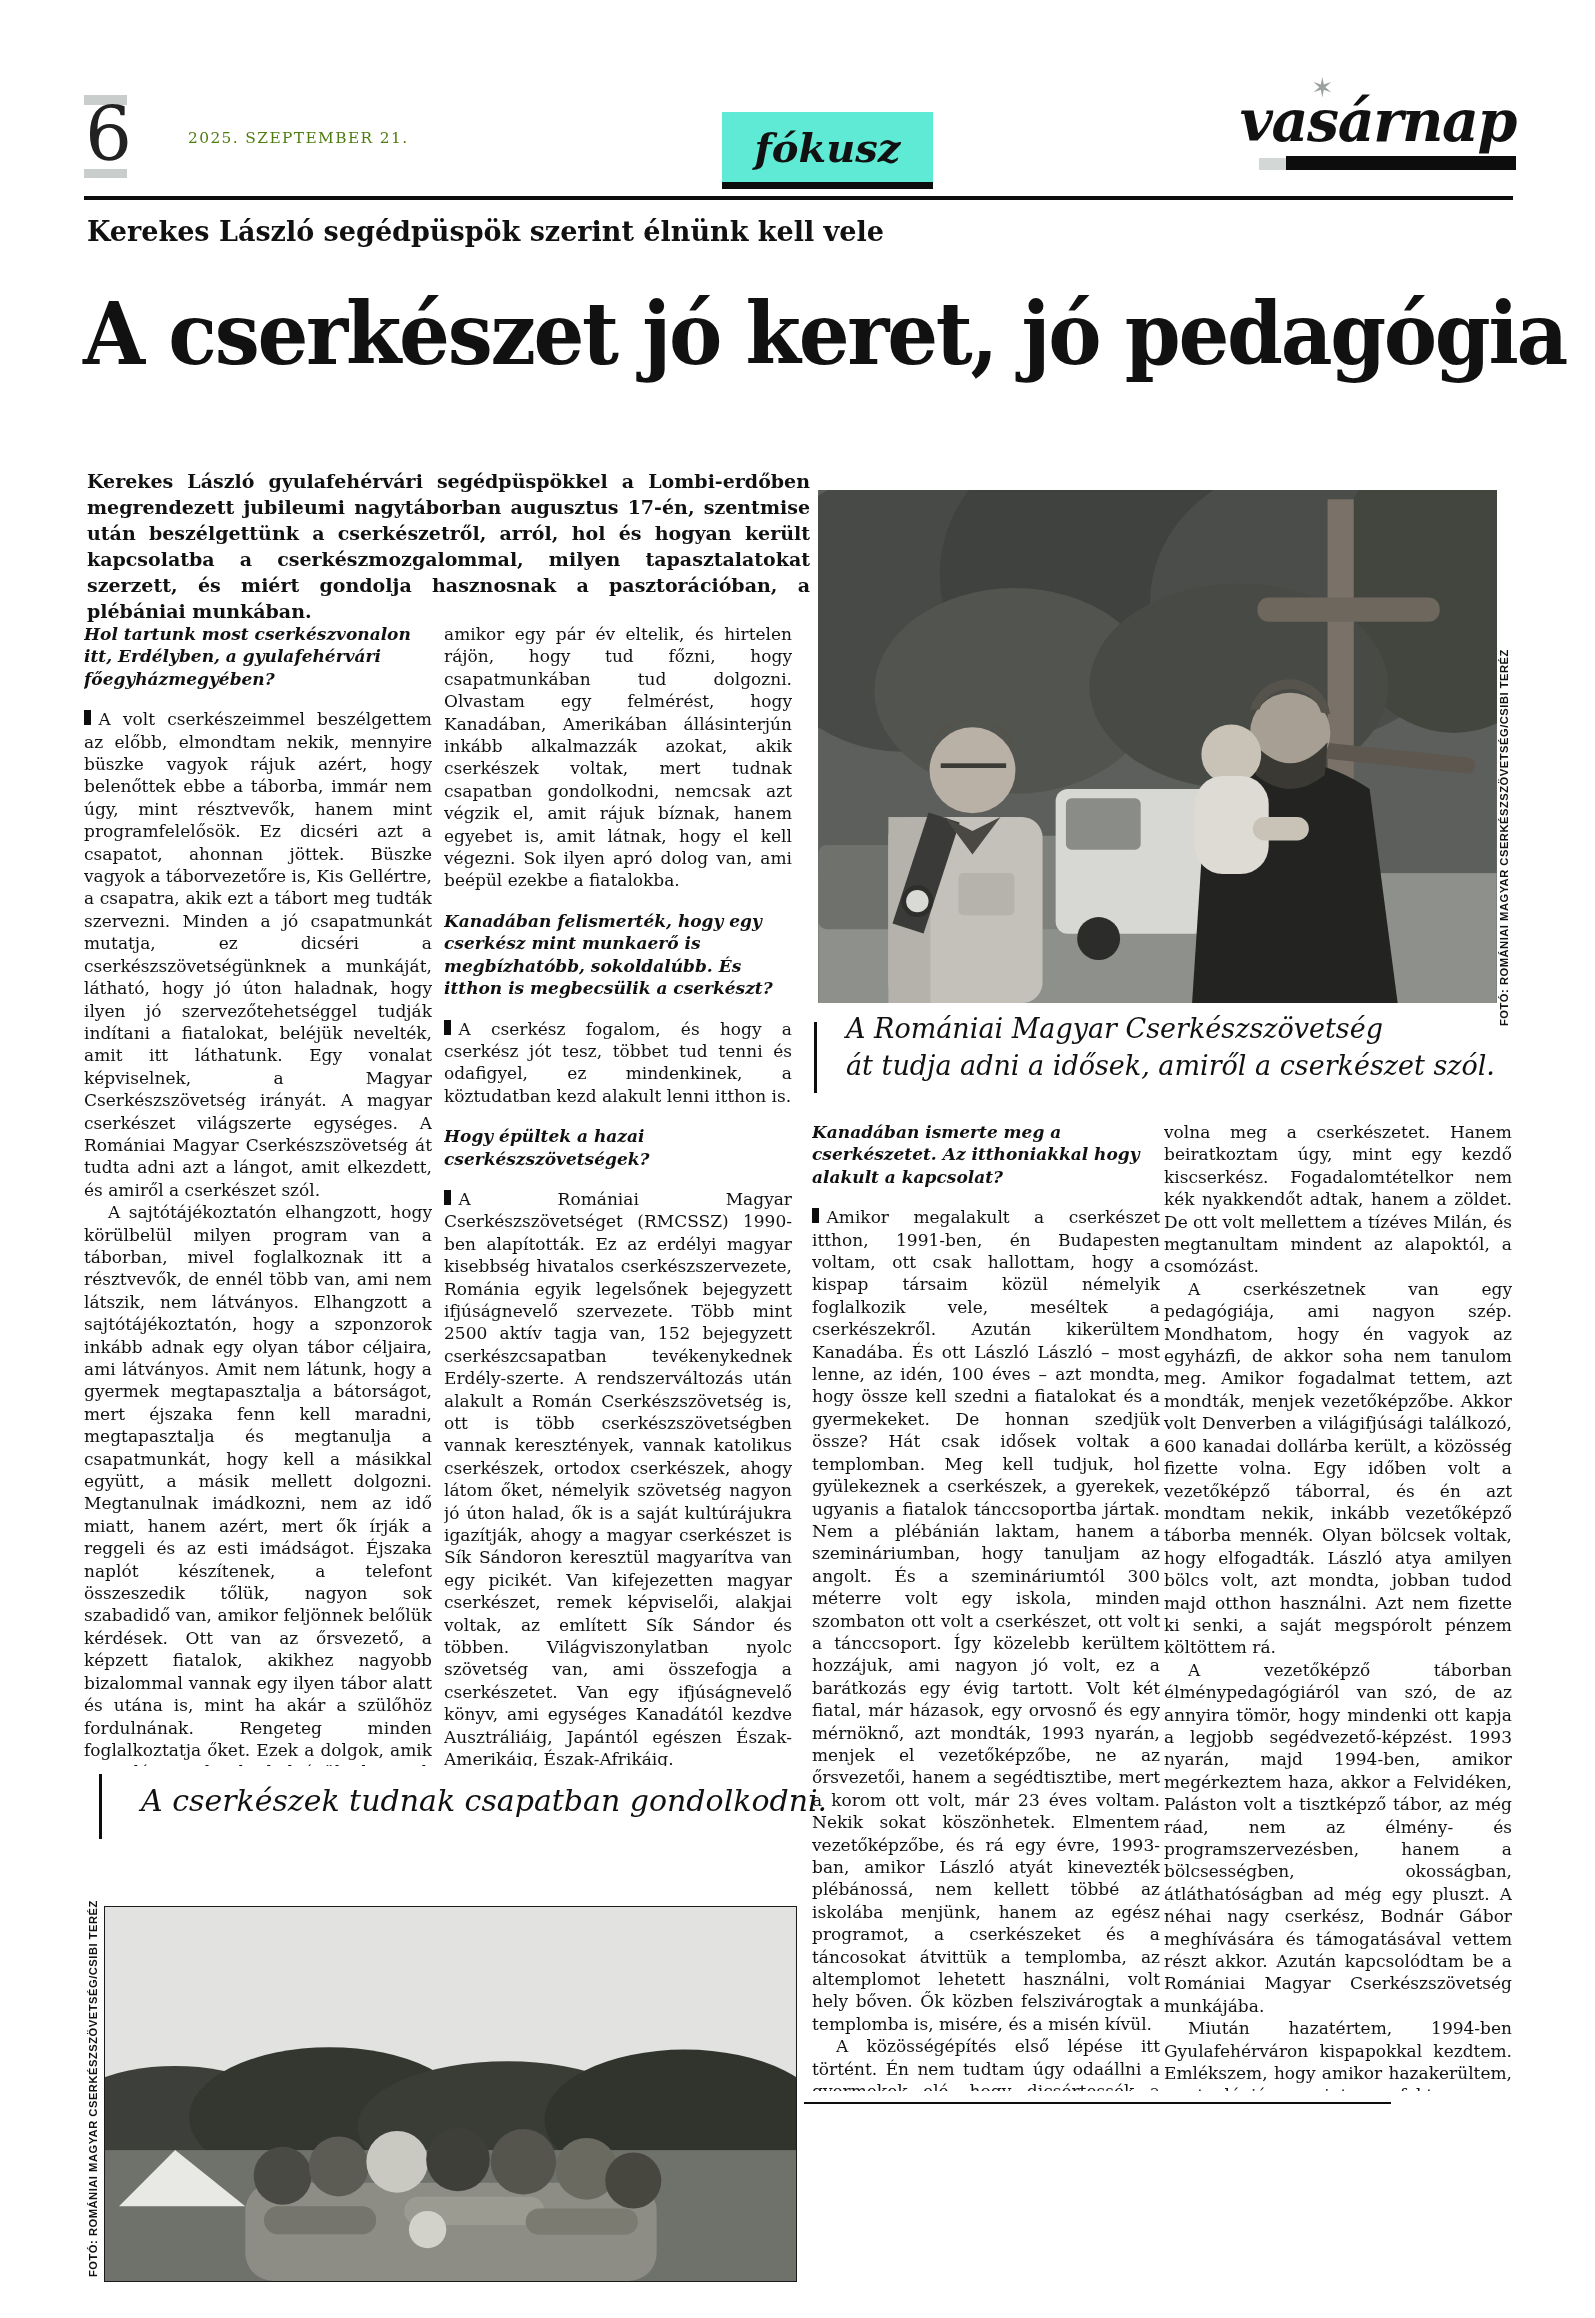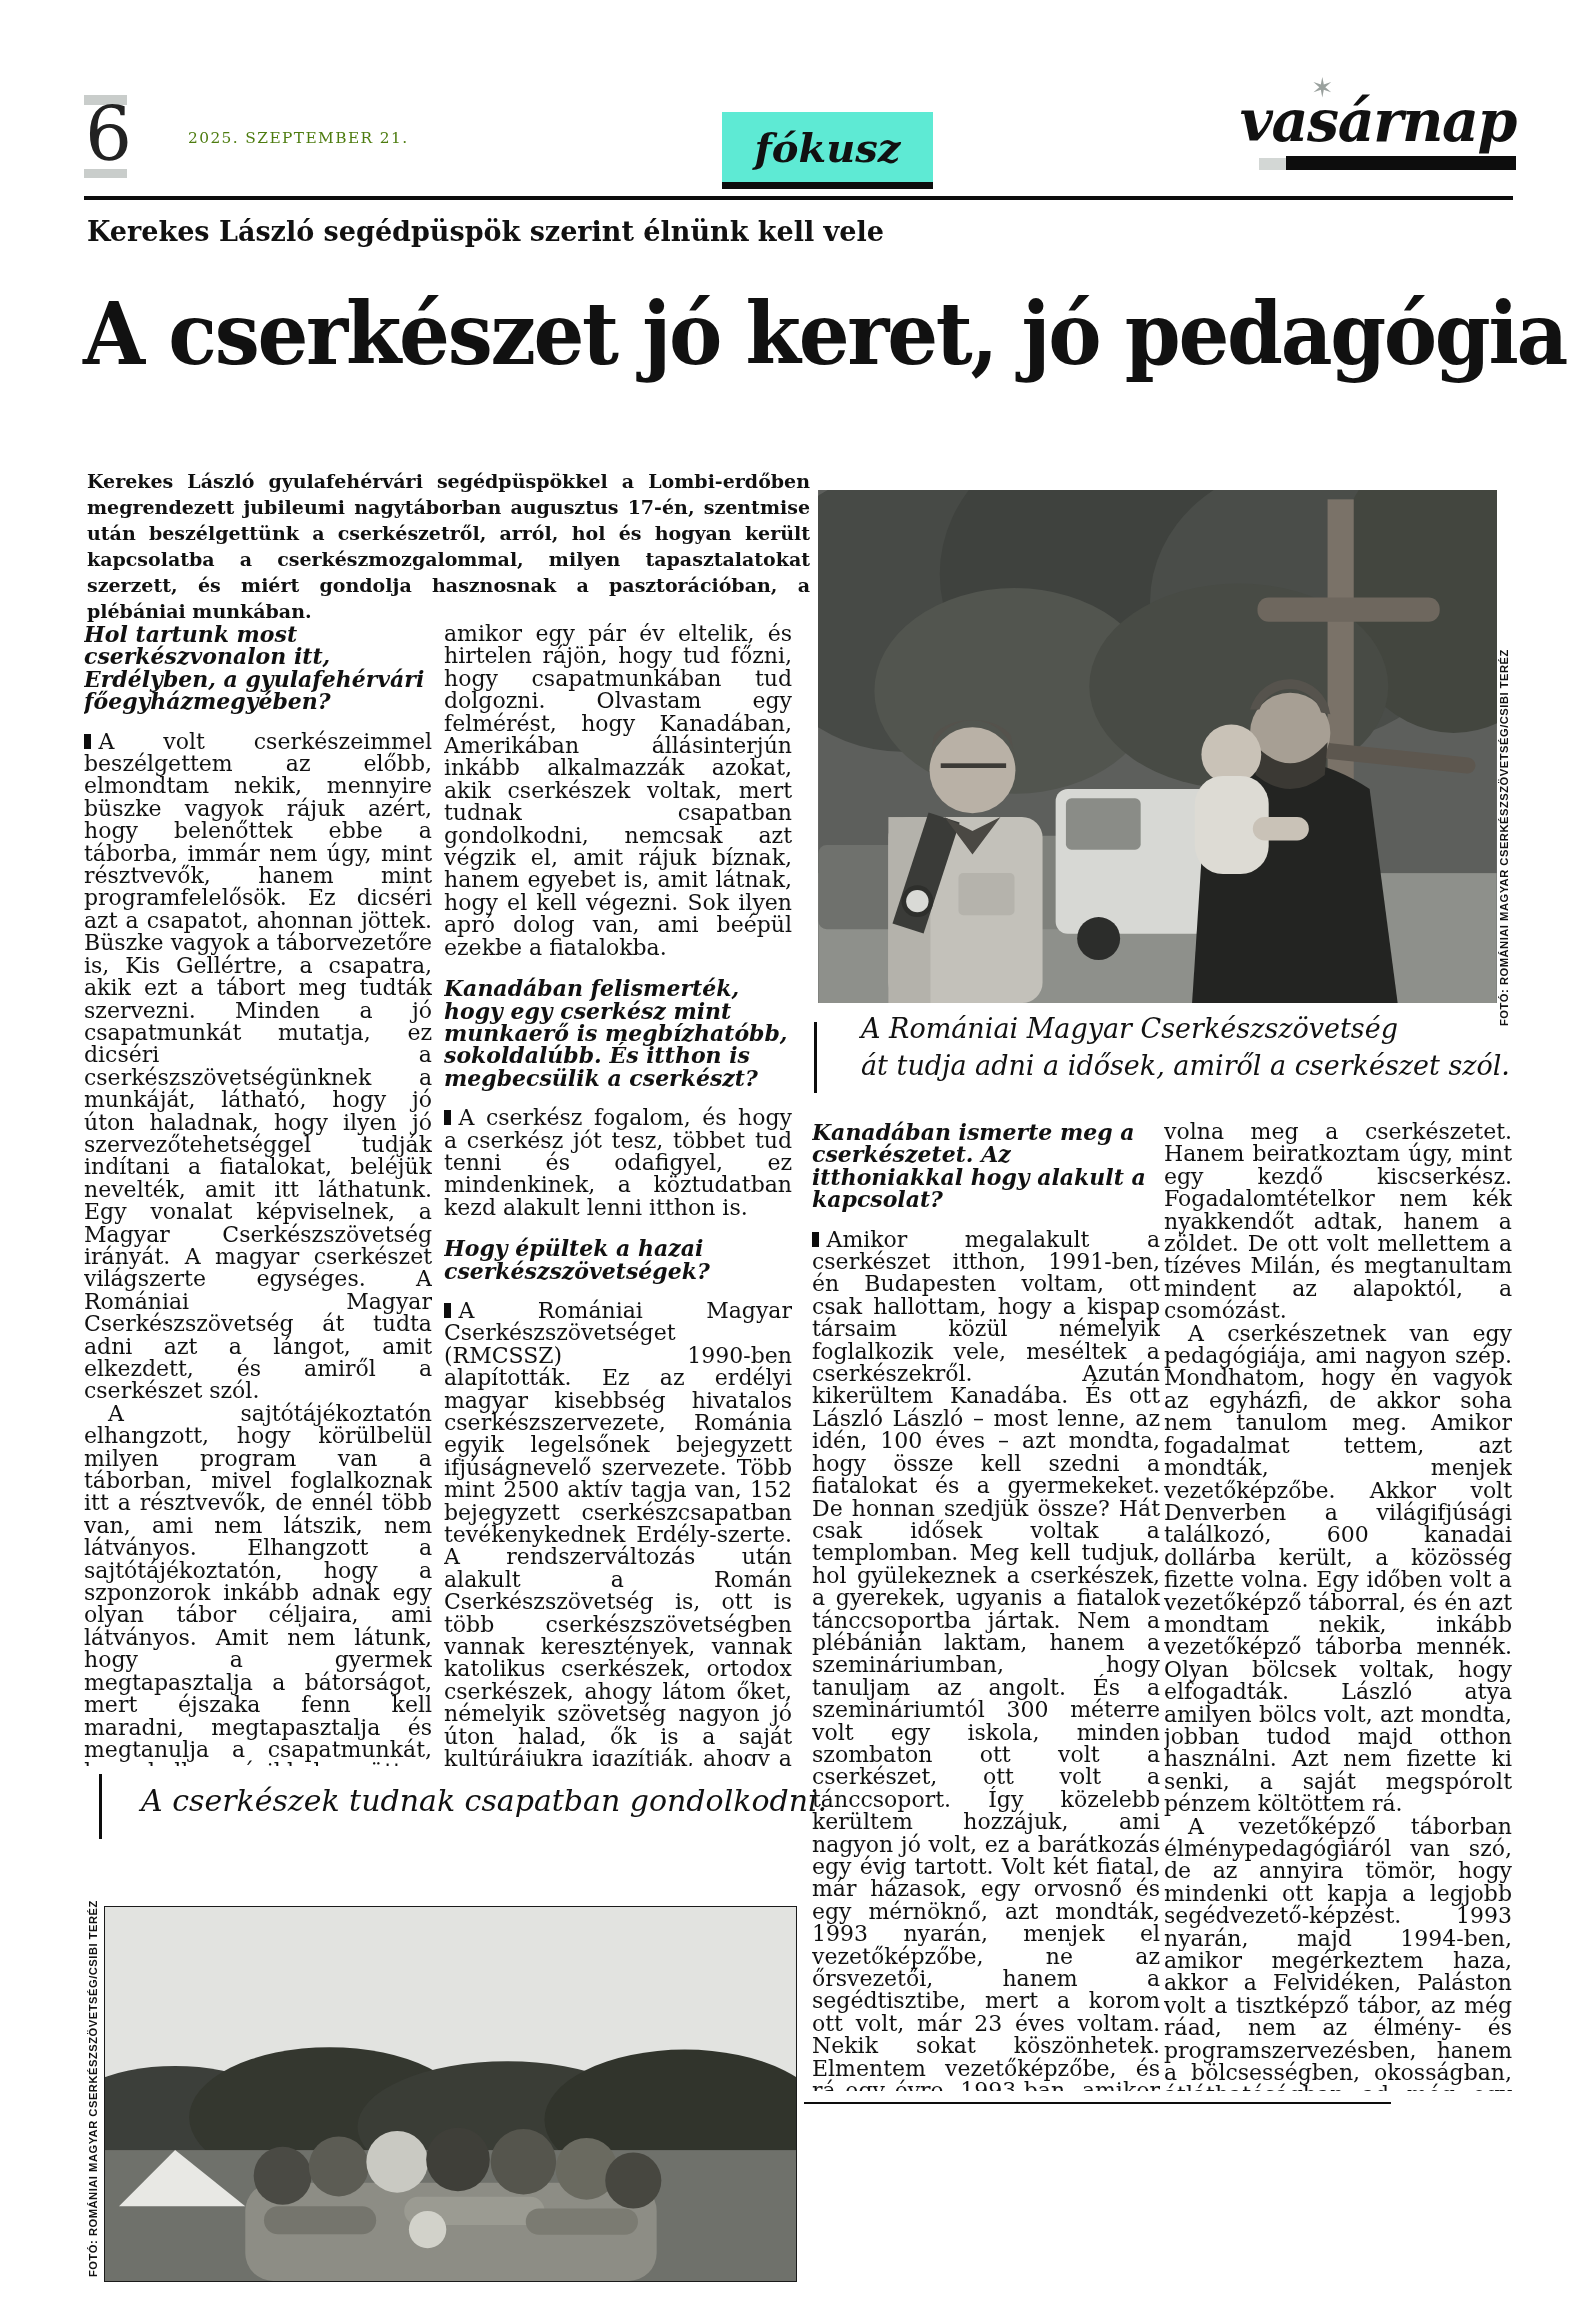--- a/index.html
+++ b/index.html
@@ -20,30 +20,30 @@
   .masthead{font-style:italic;font-weight:700;font-size:57px;letter-spacing:-1.4px;white-space:nowrap;}
   .masthead-icon{font-family:"DejaVu Sans",sans-serif;font-size:27px;color:#9aa19e;}
   .masthead-bar{background:#0d0d0d;}
   .masthead-bar-gray{background:#d3d7d5;}
   .main-rule{background:#0d0d0d;}
   
   .kicker{font-size:27px;font-weight:700;letter-spacing:0px;}
   .headline{font-size:80px;font-weight:700;letter-spacing:-2.3px;white-space:nowrap;transform:scaleY(1.08);transform-origin:left top;}
   .lead{font-size:19px;line-height:26px;font-weight:700;text-align:justify;}
   
-  .col{font-size:22px;line-height:22.4px;text-align:justify;overflow:hidden;hyphens:auto;}
+  .col{font-size:17px;line-height:22.4px;text-align:justify;overflow:hidden;hyphens:auto;}
   .col p{margin:0;}
   .col p.indent{text-indent:24px;}
   .question{font-weight:700;font-style:italic;margin:18px 0 18px 0 !important;text-align:left;}
   .question.first{margin-top:0 !important;}
   .pmark{display:inline-block;width:7px;height:15px;background:#0d0d0d;margin-right:7.5px;}
   
   .pq-bar{background:#0d0d0d;}
   .pull-quote{font-style:italic;white-space:nowrap;}
-  .pq-right{font-size:27px;line-height:37px;white-space:normal;margin-left:15px;}
+  .pq-right{font-size:27px;line-height:37px;white-space:normal;}
   .pq-left{font-size:30px;}
   .end-rule{background:#0d0d0d;}
   
   .photo{overflow:hidden;background:#777;}
   .photo svg{display:block;}
   .photo-framed{border:1.4px solid #1b1b1b;}
   .photo-credit{
     font-family:"Liberation Sans",sans-serif;font-weight:700;font-size:11.2px;letter-spacing:0.5px;color:#111;
     transform:rotate(-90deg);transform-origin:0 0;white-space:nowrap;
   }

